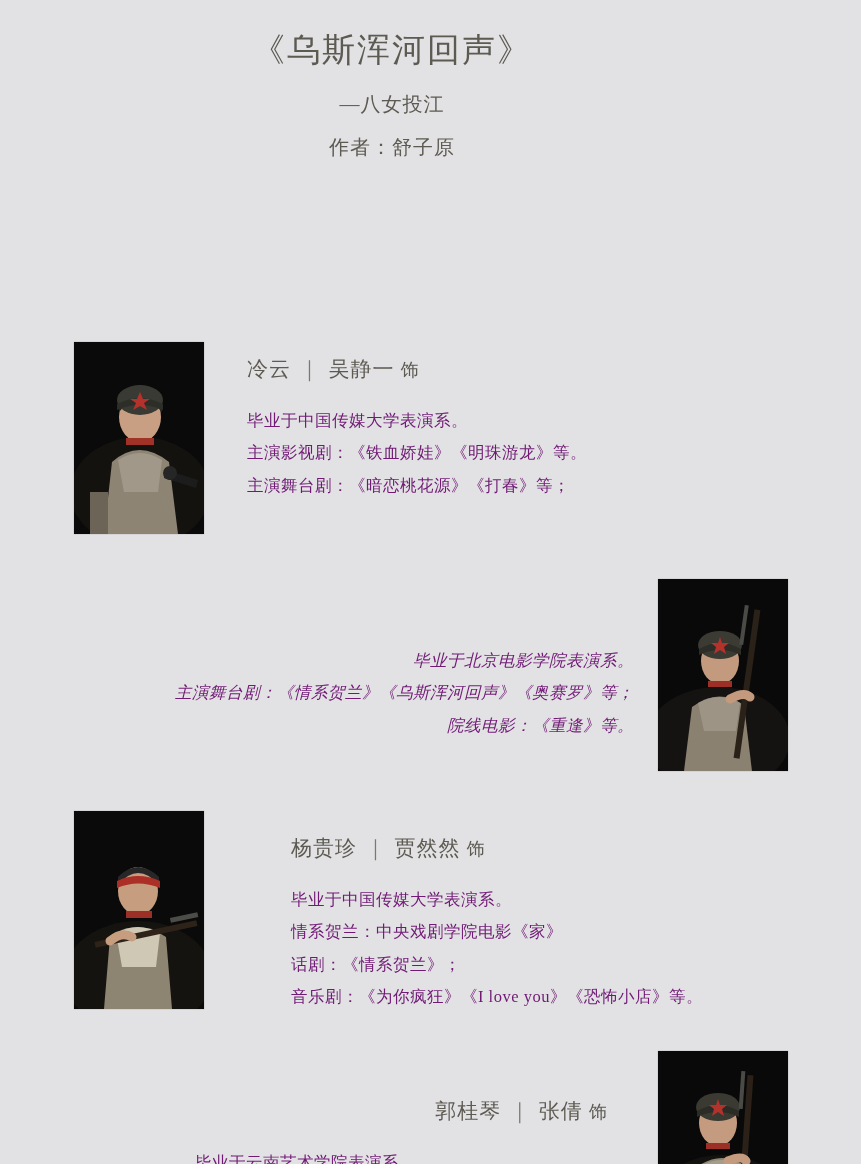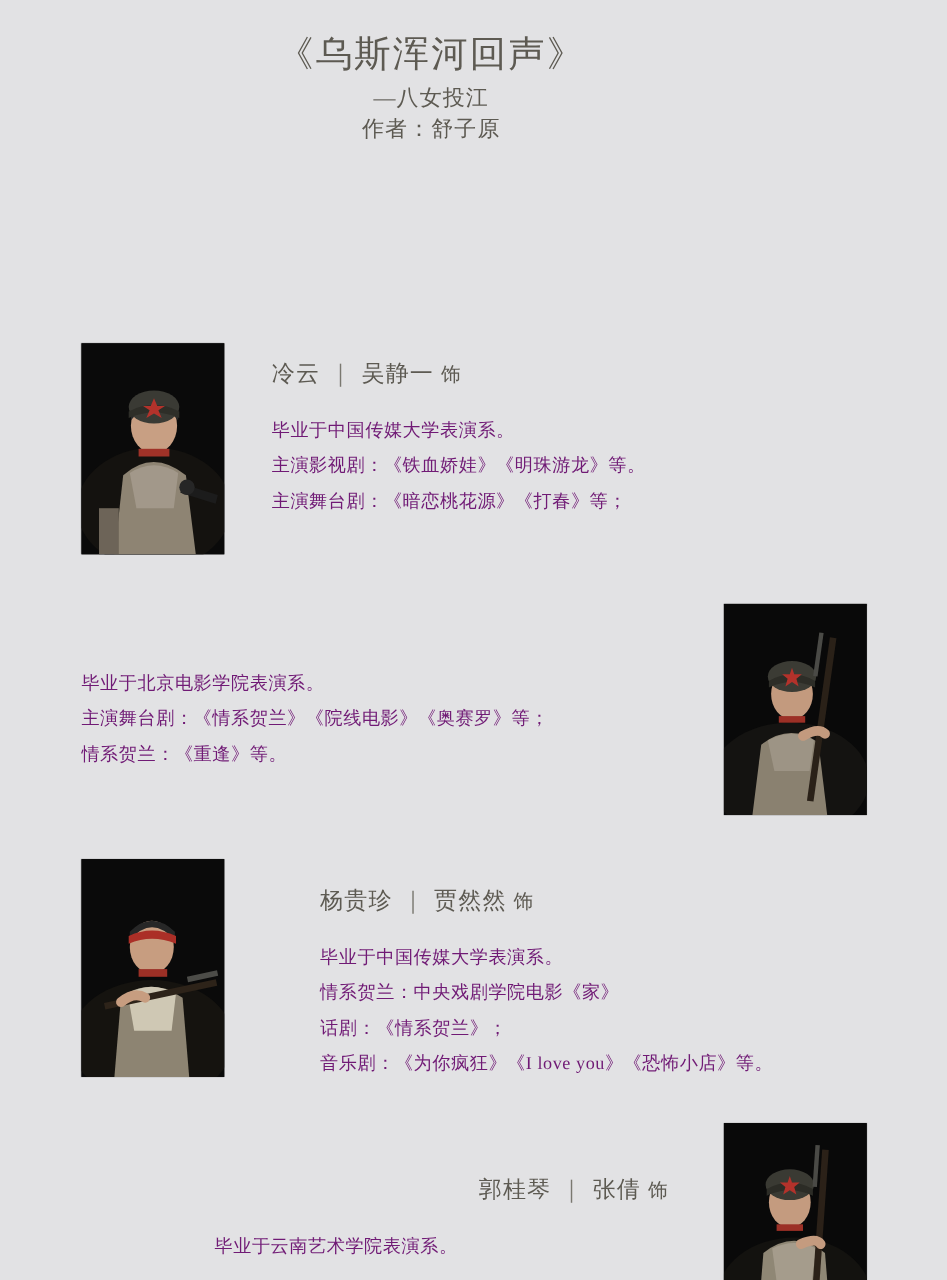--- a/index.html
+++ b/index.html
@@ -31,27 +31,27 @@
     font-size: 33px;
     letter-spacing: 2px;
     color: #5d5a52;
     font-weight: normal;
     margin: 0;
     line-height: 1.25;
   }
   .subtitle {
     font-size: 20px;
     color: #5d5a52;
-    margin-top: 4px;
+    margin-top: 20px;
     letter-spacing: 1px;
   }
   .author {
     font-size: 20px;
     color: #5d5a52;
-    margin-top: 2px;
+    margin-top: 16px;
     letter-spacing: 1px;
   }
 
   
   .cast {
     position: relative;
   }
   .entry {
     position: absolute;
     width: 861px;
@@ -86,21 +86,21 @@
   
   #entry-1 { top: 0; }
   #entry-1 .photo { left: 74px; top: 181px; width: 130px; height: 192px; }
   #entry-1 .text  { position: absolute; left: 247px; top: 194px; }
   #entry-1 .bio   { margin-top: 22px; }
 
   #entry-2 { top: 0; }
   #entry-2 .photo { left: 658px; top: 418px; width: 130px; height: 192px; }
   #entry-2 .text  { position: absolute; left: 74px; top: 452px; width: 560px; }
   #entry-2 .name-line { text-align: right; padding-right: 12px; }
-  #entry-2 .bio   { margin-top: 22px; text-align: left; }
+  #entry-2 .bio   { margin-top: 32px; text-align: right; font-style: italic; }
 
   #entry-3 { top: 0; }
   #entry-3 .photo { left: 74px; top: 650px; width: 130px; height: 198px; }
   #entry-3 .text  { position: absolute; left: 247px; top: 673px; margin-left: 44px; }
   #entry-3 .bio   { margin-top: 22px; }
 
   #entry-4 { top: 0; }
   #entry-4 .photo { left: 658px; top: 890px; width: 130px; height: 192px; }
   #entry-4 .text  { position: absolute; left: 120px; top: 936px; width: 500px; }
   #entry-4 .name-line { text-align: right; padding-right: 12px; }
@@ -169,22 +169,22 @@
           <polygon points="62,58 64,64 71,64 66,68 68,75 62,71 56,75 58,68 53,64 60,64" fill="#b3322b"></polygon>
           <rect x="50" y="102" width="24" height="6" fill="#9c3026"></rect>
           <rect x="86" y="30" width="6" height="150" transform="rotate(8 89 105)" fill="#2a2118"></rect>
           <rect x="84" y="26" width="4" height="40" transform="rotate(8 86 46)" fill="#4a4a46"></rect>
           <path d="M72 120 q14 -8 20 -2" stroke="#c39a7e" stroke-width="9" fill="none" stroke-linecap="round"></path>
         </svg>
       </div>
       <div class="text">
         <div class="bio">
           <div>毕业于北京电影学院表演系。</div>
-          <div>主演舞台剧：《情系贺兰》《院线电影》《奥赛罗》等；</div>
-          <div>情系贺兰：《重逢》等。</div>
+          <div>主演舞台剧：《情系贺兰》《乌斯浑河回声》《奥赛罗》等；</div>
+          <div>院线电影：《重逢》等。</div>
         </div>
       </div>
     </div>
 
     <div class="entry" id="entry-3">
       <div class="photo">
         <svg class="fig" viewBox="0 0 130 198" preserveAspectRatio="none">
           <rect x="0" y="0" width="130" height="198" fill="#0a0a0a"></rect>
           <ellipse cx="64" cy="165" rx="74" ry="55" fill="#15130f"></ellipse>
           <path d="M30 198 L36 126 Q62 106 92 126 L98 198 Z" fill="#8d8472"></path>

